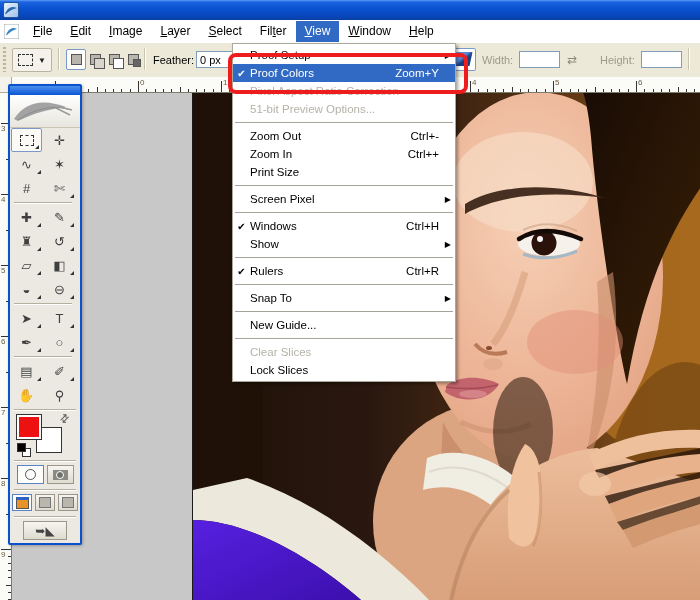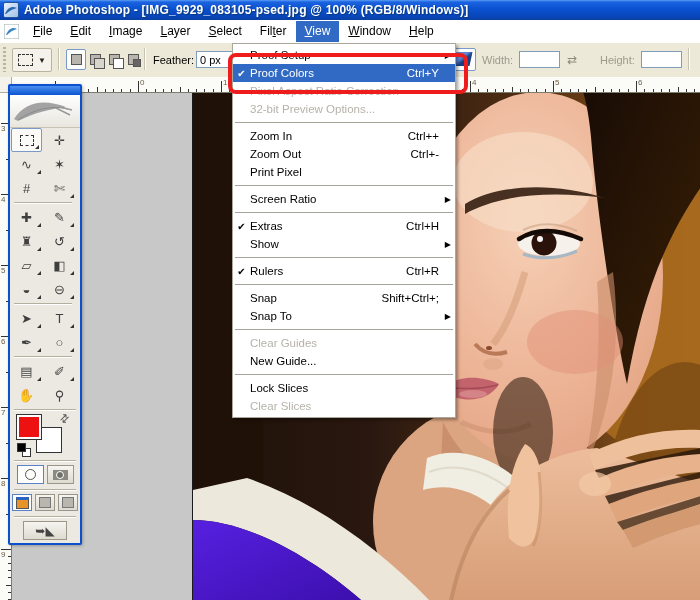--- a/index.html
+++ b/index.html
@@ -113,21 +113,20 @@
 <body>
 
 <div id="window">
 
   <div class="titlebar">
     <span class="appicon">
       <svg width="14" height="12" viewBox="0 0 14 12">
           <path d="M1,10 C4,3 8,2 13,4 C9,5 5,7 2,10 Z" fill="#2a6ab0"></path>
         </svg>
     </span>
-    <span class="ttext">Adobe Photoshop - [IMG_9929_083105-psed.jpg @ 100% (RGB/8/Windows)]</span>
   </div>
 
   <div class="menubar">
     <span class="docicon">
       <svg width="15" height="15" viewBox="0 0 15 15">
           <rect x="0" y="0" width="15" height="15" fill="#fff" stroke="#9aa" stroke-width="1"></rect>
           <path d="M2,11 C5,4 9,3 13,5 C9,6 6,8 3,11 Z" fill="#3a86c8"></path>
         </svg>
     </span>
     <span id="menu-items"><span class="mitem"><u>F</u>ile</span><span class="mitem"><u>E</u>dit</span><span class="mitem"><u>I</u>mage</span><span class="mitem"><u>L</u>ayer</span><span class="mitem"><u>S</u>elect</span><span class="mitem">Fil<u>t</u>er</span><span class="mitem active" style="background: rgb(49, 106, 197);"><u>V</u>iew</span><span class="mitem"><u>W</u>indow</span><span class="mitem"><u>H</u>elp</span></span>
@@ -572,93 +571,84 @@
 
   <div class="viewmenu" id="viewMenu">
       <div class="vrow">
         <span class="chk"></span>
         <span class="lbl">Proof Setup</span>
         <span class="sub">▶</span>
       </div>
       <div class="vrow hl" style="background: rgb(49, 106, 197);">
         <span class="chk">✔</span>
         <span class="lbl">Proof Colors</span>
-        <span class="sc">Ctrl+Y</span>
+        <span class="sc">Zoom+Y</span>
       </div>
       <div class="vrow dis">
         <span class="chk"></span>
         <span class="lbl">Pixel Aspect Ratio Correction</span>
       </div>
       <div class="vrow dis">
         <span class="chk"></span>
-        <span class="lbl">32-bit Preview Options...</span>
+        <span class="lbl">51-bit Preview Options...</span>
       </div>
       <div class="vsep"></div>
+      <div class="vrow">
+        <span class="chk"></span>
+        <span class="lbl">Zoom Out</span>
+        <span class="sc">Ctrl+-</span>
+      </div>
       <div class="vrow">
         <span class="chk"></span>
         <span class="lbl">Zoom In</span>
         <span class="sc">Ctrl++</span>
       </div>
       <div class="vrow">
         <span class="chk"></span>
-        <span class="lbl">Zoom Out</span>
-        <span class="sc">Ctrl+-</span>
-      </div>
-      <div class="vrow">
-        <span class="chk"></span>
-        <span class="lbl">Print Pixel</span>
+        <span class="lbl">Print Size</span>
       </div>
       <div class="vsep"></div>
       <div class="vrow">
         <span class="chk"></span>
-        <span class="lbl">Screen Ratio</span>
+        <span class="lbl">Screen Pixel</span>
         <span class="sub">▶</span>
       </div>
       <div class="vsep"></div>
       <div class="vrow">
         <span class="chk">✔</span>
-        <span class="lbl">Extras</span>
+        <span class="lbl">Windows</span>
         <span class="sc">Ctrl+H</span>
       </div>
       <div class="vrow">
         <span class="chk"></span>
         <span class="lbl">Show</span>
         <span class="sub">▶</span>
       </div>
       <div class="vsep"></div>
       <div class="vrow">
         <span class="chk">✔</span>
         <span class="lbl">Rulers</span>
         <span class="sc">Ctrl+R</span>
       </div>
       <div class="vsep"></div>
       <div class="vrow">
         <span class="chk"></span>
-        <span class="lbl">Snap</span>
-        <span class="sc">Shift+Ctrl+;</span>
-      </div>
-      <div class="vrow">
-        <span class="chk"></span>
         <span class="lbl">Snap To</span>
         <span class="sub">▶</span>
       </div>
       <div class="vsep"></div>
+      <div class="vrow">
+        <span class="chk"></span>
+        <span class="lbl">New Guide...</span>
+      </div>
+      <div class="vsep"></div>
       <div class="vrow dis">
         <span class="chk"></span>
-        <span class="lbl">Clear Guides</span>
-      </div>
-      <div class="vrow">
-        <span class="chk"></span>
-        <span class="lbl">New Guide...</span>
-      </div>
-      <div class="vsep"></div>
+        <span class="lbl">Clear Slices</span>
+      </div>
       <div class="vrow">
         <span class="chk"></span>
         <span class="lbl">Lock Slices</span>
-      </div>
-      <div class="vrow dis">
-        <span class="chk"></span>
-        <span class="lbl">Clear Slices</span>
       </div>
     </div>
 
   <div class="annotation" id="annotationBox" style="left: 228px; top: 53px; width: 232px; height: 33px; border-color: rgb(238, 28, 28);"></div>
 </div>
 
 </body></html>

